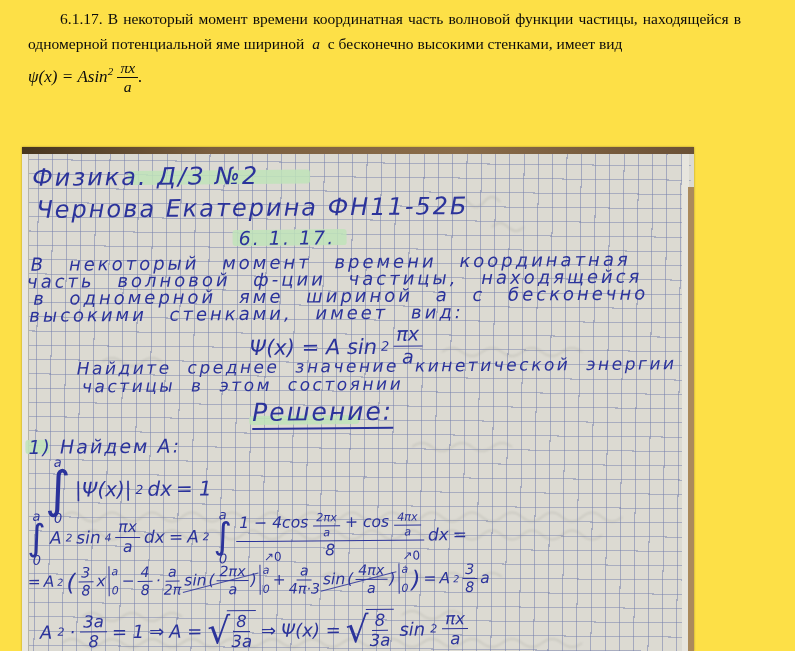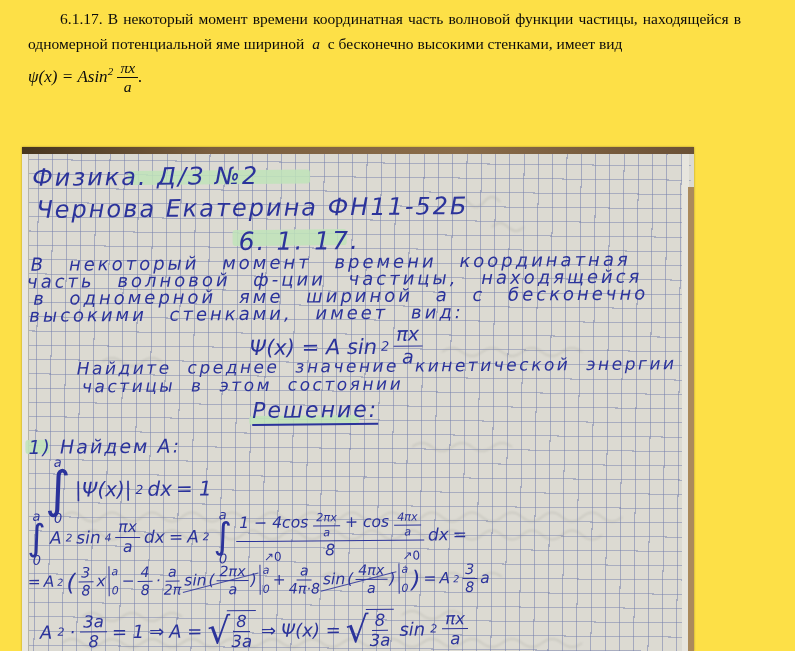--- a/index.html
+++ b/index.html
@@ -122,40 +122,40 @@
 
     <div class="ink">
 
       <div class="hl" style="left:108px;top:22px;width:182px;height:14px;"></div>
       <div class="hl" style="left:212px;top:82px;width:114px;height:16px;"></div>
       <div class="hl" style="left:227px;top:268px;width:110px;height:9px;"></div>
       <div class="hl" style="left:3px;top:290px;width:24px;height:14px;"></div>
 
       <div class="line hw-lg" style="left:12px;top:14px;">Физика. Д/З №2</div>
       <div class="line hw-lg" style="left:16px;top:46px;">Чернова Екатерина ФН11-52Б</div>
-      <div class="line" style="left:218px;top:79px;font-size:25px;letter-spacing:2px;">6. 1. 17.</div>
+      <div class="line" style="left:218px;top:79px;font-size:19px;letter-spacing:2px;">6. 1. 17.</div>
 
       <div class="line hw-md" style="left:10px;top:104px;">В некоторый момент времени координатная</div>
       <div class="line hw-md" style="left:6px;top:121px;">часть волновой ф-ции частицы, находящейся</div>
       <div class="line hw-md" style="left:12px;top:138px;">в одномерной яме шириной a с бесконечно</div>
       <div class="line hw-md" style="left:8px;top:155px;">высокими стенками, имеет вид:</div>
 
       <div class="line eq" style="left:228px;top:178px;font-size:21px;">
         <span>Ψ(x) = A sin</span>
           <sup>2</sup>
         <span class="fr">
             <span class="n">πx</span>
             <span class="d">a</span>
           </span>
       </div>
 
       <div class="line hw-task" style="left:55px;top:209px;">Найдите среднее значение кинетической энергии</div>
       <div class="line hw-task" style="left:60px;top:227px;">частицы в этом состоянии</div>
 
-      <div class="line" style="left:230px;top:250px;font-size:22px;letter-spacing:2px;">
+      <div class="line" style="left:230px;top:250px;font-size:25px;letter-spacing:2px;">
         <span class="sol-underline">Решение:</span>
       </div>
 
       <div class="line" style="left:6px;top:286px;font-size:19px;letter-spacing:2px;">1) Найдем A:</div>
 
       <div class="line eq" style="left:22px;top:306px;font-size:20px;">
         <span class="bint bint-lg">
           <span class="iu">a</span>
           <span class="isym">∫</span>
           <span class="il">0</span>
@@ -246,21 +246,21 @@
         <span class="ebw">
             <span class="ebar">
               <span>a</span>
               <span>0</span>
             </span>
             <span class="note">↗0</span>
           </span>
         <span>+</span>
         <span class="fr">
             <span class="n">a</span>
-            <span class="d">4π·8</span>
+            <span class="d">4π·3</span>
           </span>
         <span class="struck">
           <span>sin</span>
             <span>(</span>
           <span class="fr">
               <span class="n">4πx</span>
               <span class="d">a</span>
             </span>
           <span>)</span>
         </span>

